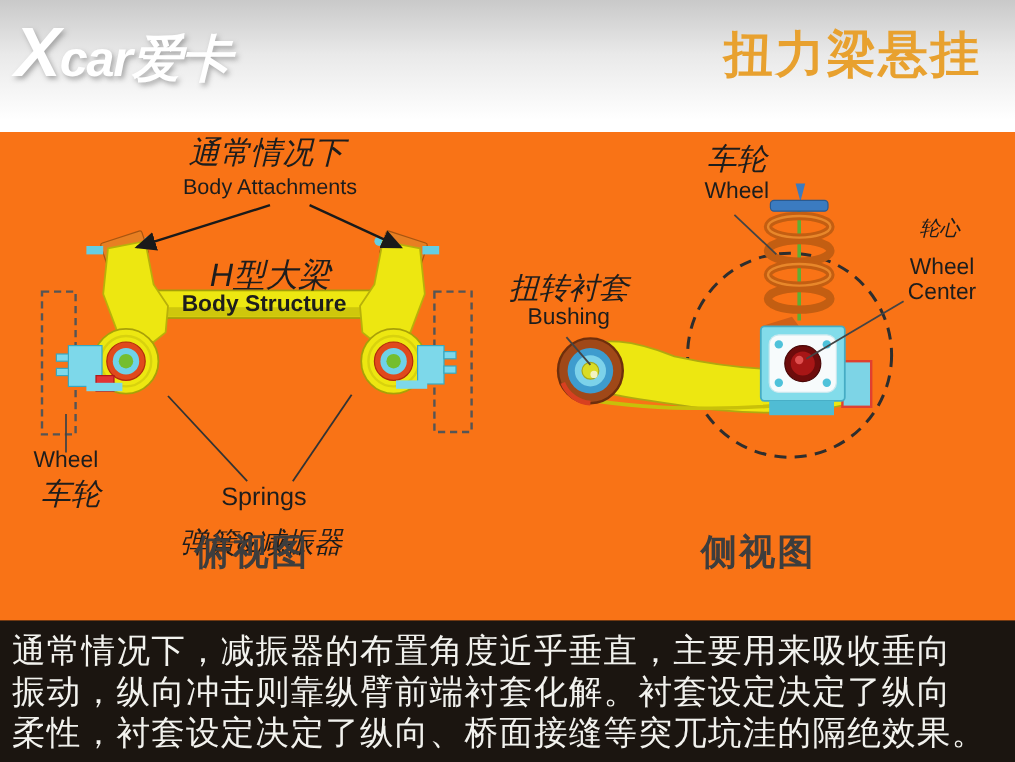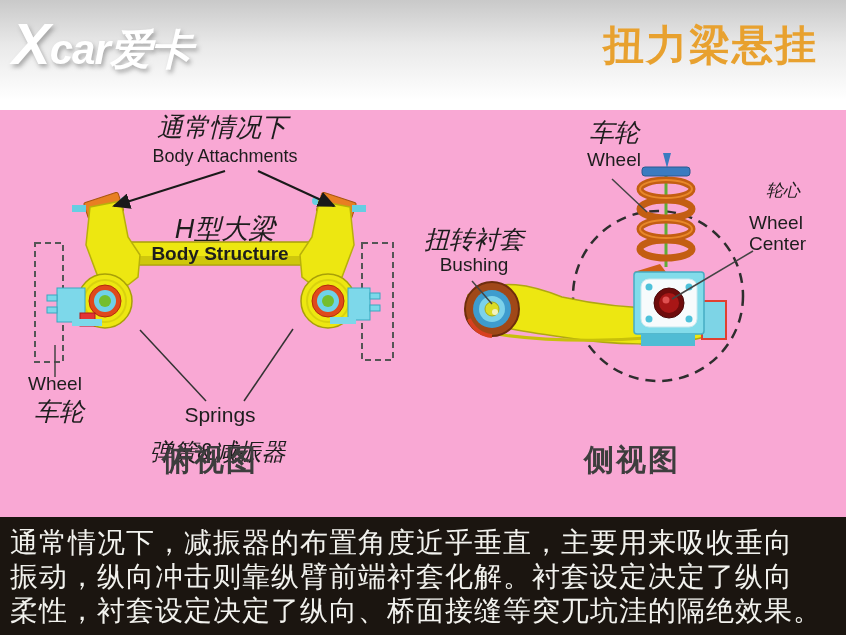--- a/index.html
+++ b/index.html
@@ -1,34 +1,34 @@
 <!DOCTYPE html>
 <html><head>
 <meta charset="utf-8">
 <style>
   * { margin:0; padding:0; box-sizing:border-box; }
   body { font-family:"Liberation Sans","DejaVu Sans",sans-serif; background:#888; }
-  .page { position:relative; width:846px; height:635px; background:#f9a8d4; overflow:hidden; }
+  .page { position:relative; width:846px; height:635px; background:#f97316; overflow:hidden; }
 
   
   .header { position:absolute; left:0; top:0; width:846px; height:110px;
             background:linear-gradient(to bottom,#c9c9c9 0,#e9e9e9 45px,#ffffff 100px); }
   .logo { position:absolute; left:12px; top:10px; font-size:42px; font-weight:bold; font-style:italic;
           color:#ffffff; letter-spacing:-1px;
           text-shadow:2px 3px 4px rgba(130,130,130,0.65); }
   .logo::first-letter { font-size:58px; }
   .title { position:absolute; right:28px; top:18px; font-size:41px; font-weight:bold;
            color:#E8A12F; letter-spacing:2px; white-space:nowrap; }
 
   
   .svg-left  { position:absolute; left:0;   top:105px; }
   .svg-right { position:absolute; left:420px; top:105px; }
 
   
-  .lbl { position:absolute; color:#1d1d1d; white-space:nowrap; }
+  .lbl { position:absolute; color:#1d1d1d; white-space:nowrap;text-align:center; }
   .cn  { font-style:italic; }
   .ctr { text-align:center; }
 
   .lbl-body-cn   { left:132px; top:110px; width:180px; font-size:26px; }
   .lbl-body-en   { left:130px; top:146px; width:190px; font-size:18px; }
   .lbl-beam-cn   { left:150px; top:211px; width:150px; font-size:27px; }
   .lbl-beam-en   { left:135px; top:243px; width:170px; font-size:19px; font-weight:600; }
   .lbl-springs-en{ left:160px; top:403px; width:120px; font-size:21px; }
   .lbl-springs-cn{ left:130px; top:436px; width:175px; font-size:24px; }
   .lbl-wheelL-en { left:28px;  top:373px; font-size:19px; }

